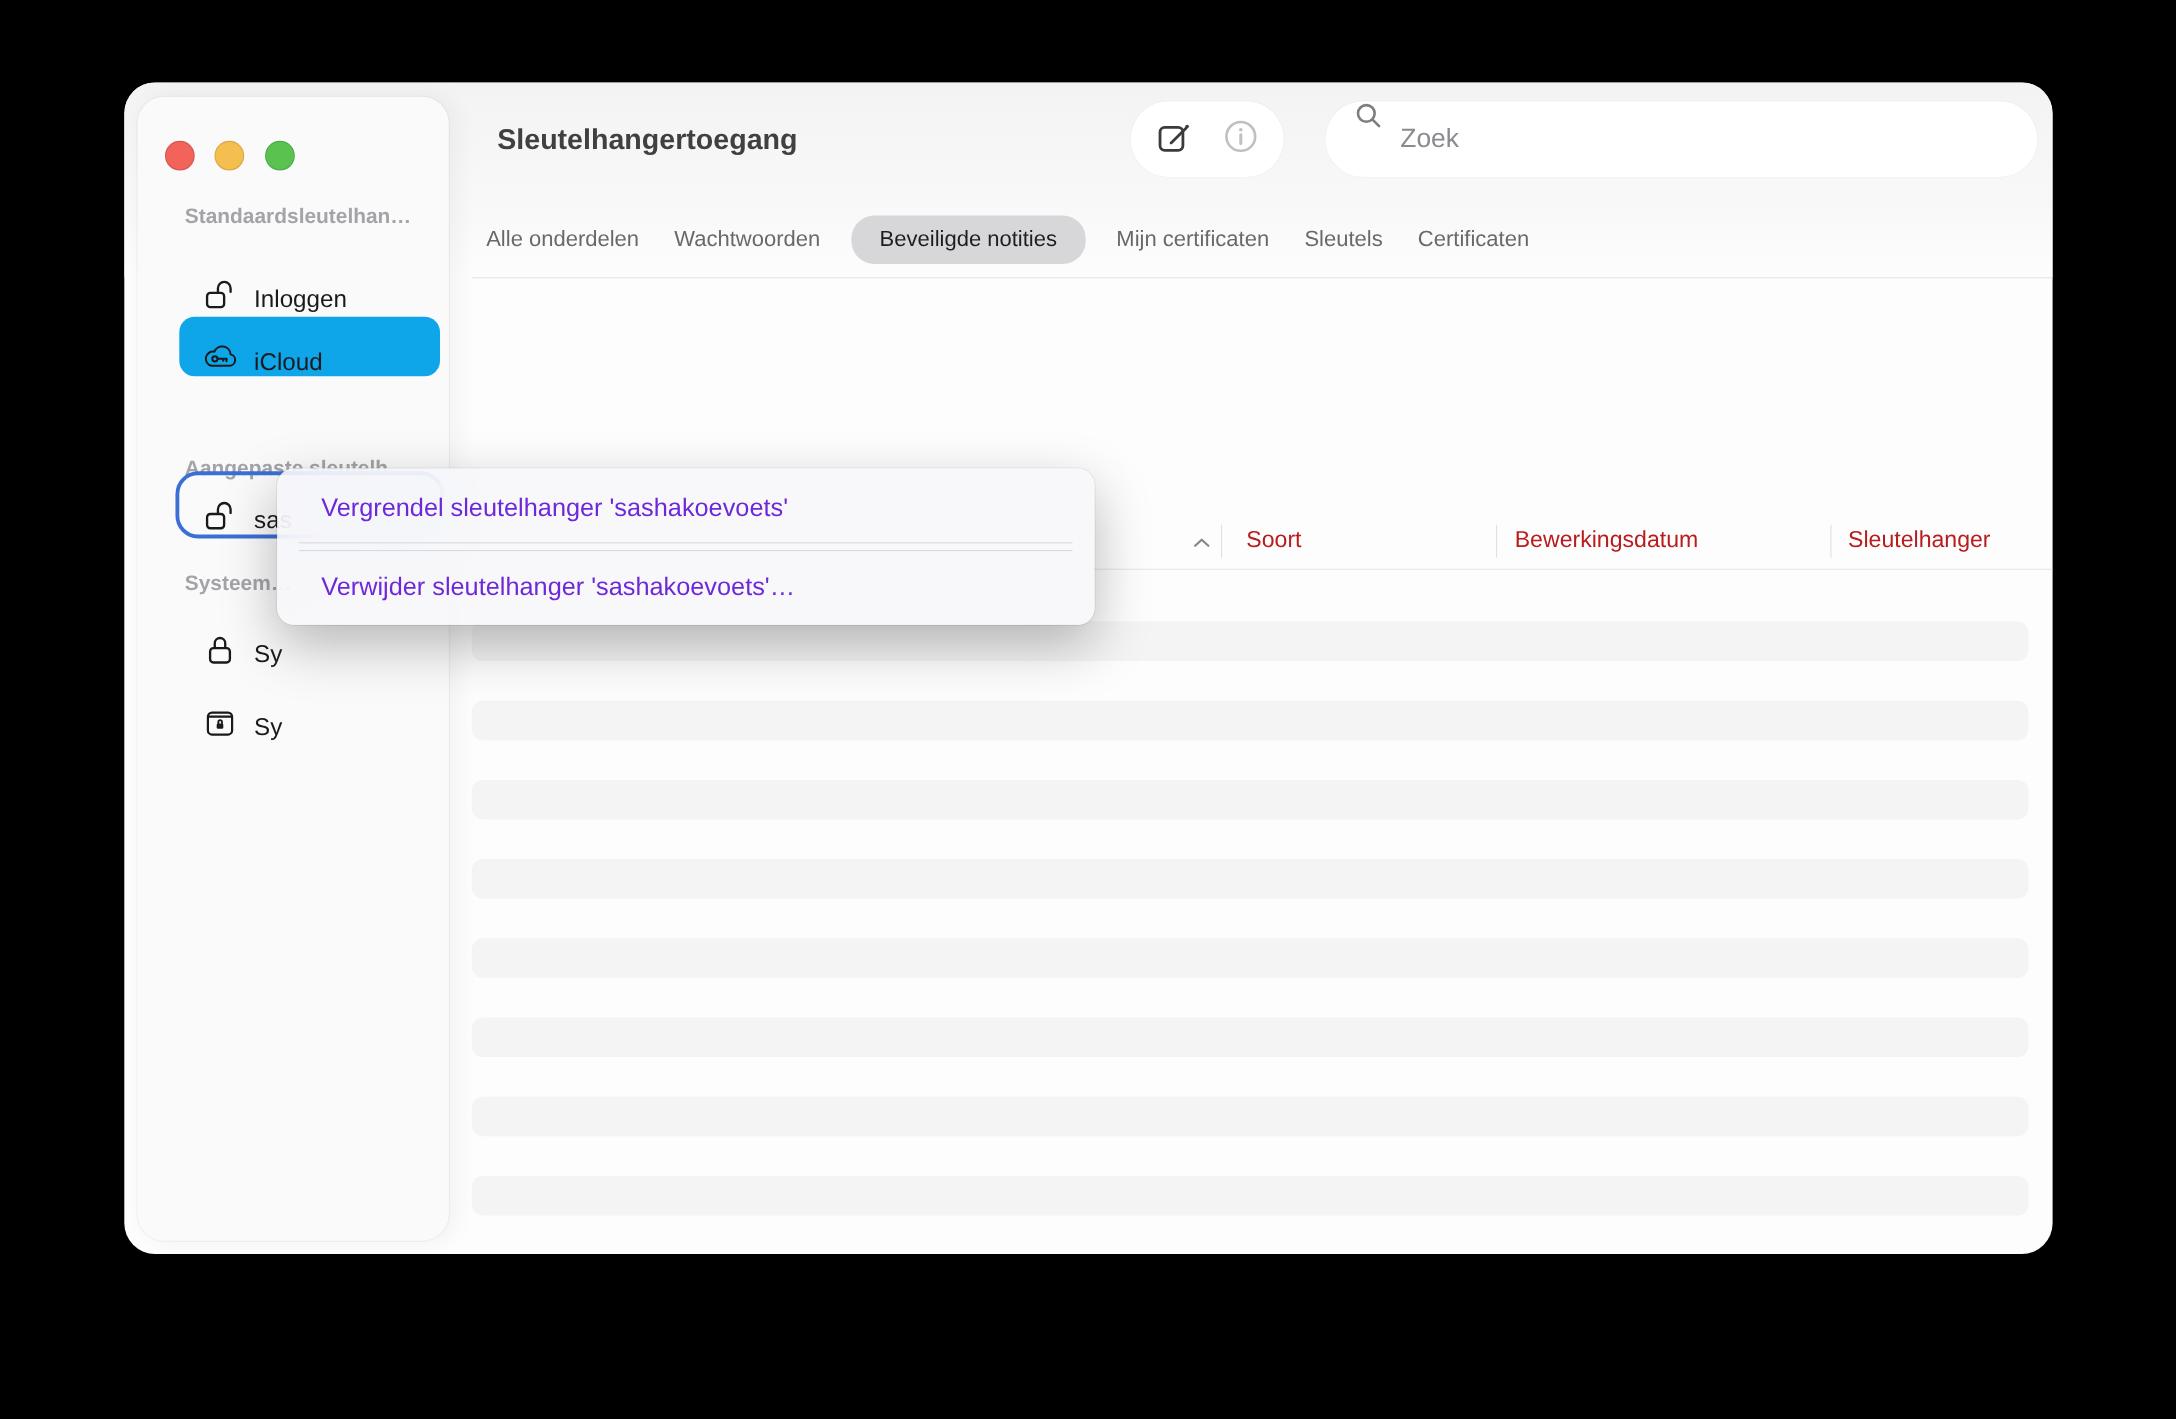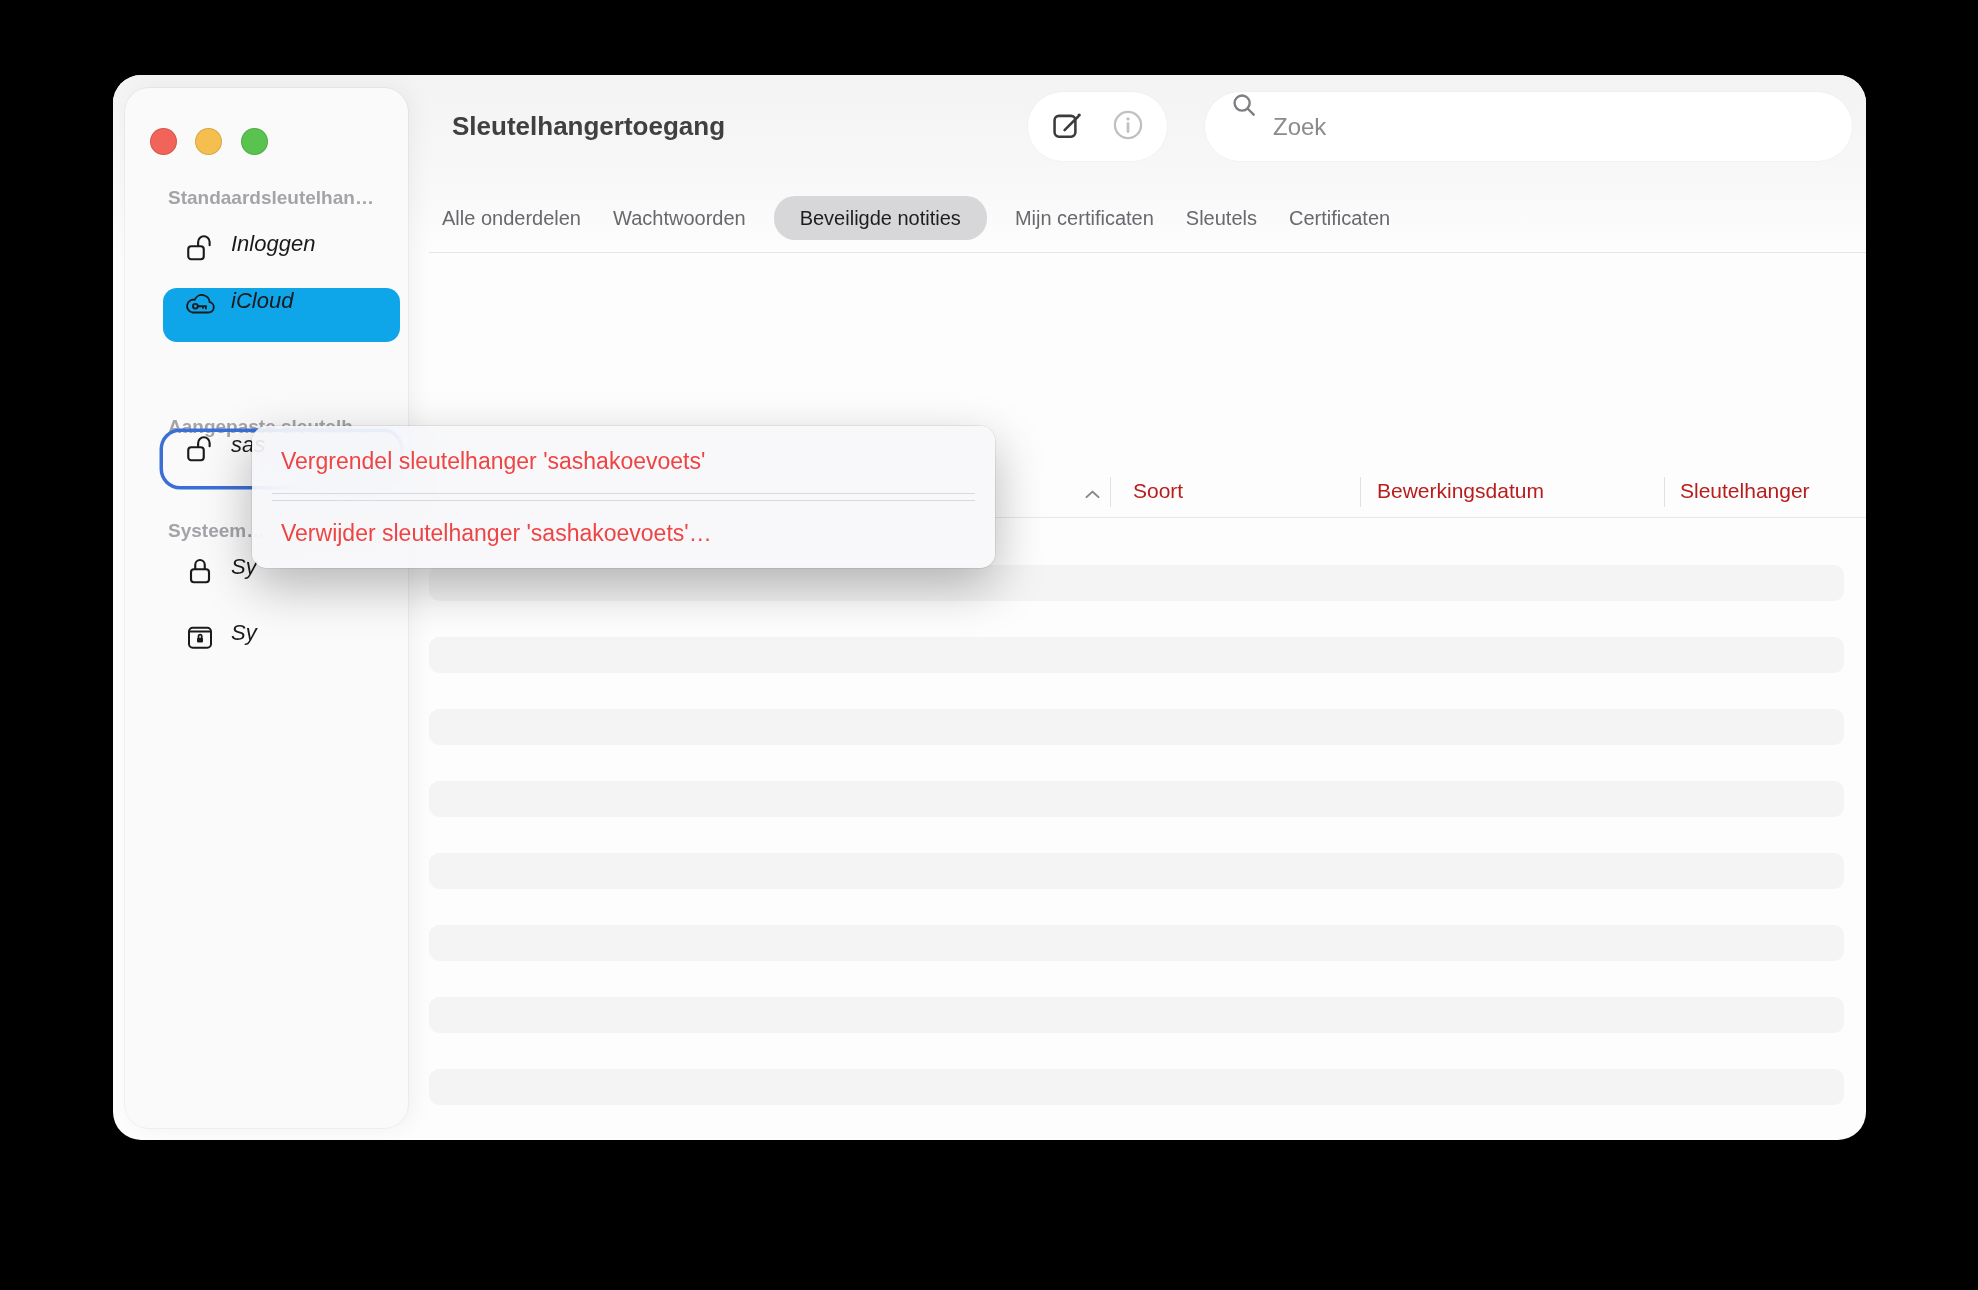--- a/index.html
+++ b/index.html
@@ -20,21 +20,21 @@
            box-shadow:0 0 0 1px rgba(0,0,0,0.04),6px 0 22px rgba(0,0,0,0.05);}
   .traffic{position:absolute;top:40px;width:27px;height:27px;border-radius:50%;
            box-shadow:inset 0 0 0 1px rgba(0,0,0,0.12);}
   .t-red{left:25px;background:#f2635a;}
   .t-yellow{left:70px;background:#f5bf4f;}
   .t-green{left:116px;background:#5ac350;}
 
   .side-header{position:absolute;left:43px;font-size:19px;font-weight:bold;color:#a4a4a8;
                white-space:nowrap;text-align:center;}
   .side-item{position:absolute;left:38px;width:237px;height:54px;border-radius:14px;
-             display:flex;align-items:flex-start;white-space:nowrap;font-style:italic;}
+             display:flex;align-items:flex-end;white-space:nowrap;}
   .side-item .s-icon{width:34px;height:34px;margin-left:20px;flex:0 0 auto;
              display:flex;align-items:center;justify-content:center;}
   .side-item .s-label{margin-left:14px;font-size:22px;color:#1a1a1c;}
   .side-item.selected{background:#0ea5e9;}
   .side-item.focus-ring{box-shadow:0 0 0 3.5px #3b6fd6;border-radius:17px;}
 
   
   .win-title{position:absolute;left:339px;top:36px;font-size:26px;font-weight:bold;color:#404043;}
   .btn-capsule{position:absolute;left:915px;top:17px;width:139px;height:69px;border-radius:35px;
                background:#fff;display:flex;align-items:center;justify-content:space-evenly;
@@ -63,22 +63,22 @@
   
   .rows{position:absolute;left:316px;top:490px;width:1415px;}
   .row-stripe{height:36px;border-radius:10px;background:#f4f4f5;margin-bottom:36px;}
 
   
   .ctx-menu{position:absolute;left:139px;top:351px;width:743px;z-index:10;
             background:rgba(247,247,249,0.85);
             -webkit-backdrop-filter:blur(28px) saturate(1.6);backdrop-filter:blur(28px) saturate(1.6);
             border-radius:15px;box-shadow:0 0 0 1px rgba(0,0,0,0.07),0 18px 50px rgba(0,0,0,0.28);
             padding:9px 0;}
-  .menu-item{height:52px;display:flex;align-items:center;padding:0 33px 0 29px;
-             font-size:23px;color:#ef4444;white-space:nowrap;}
+  .menu-item{height:52px;display:flex;align-items:center;padding:0 33px 0 40px;
+             font-size:23px;color:#6d28d9;white-space:nowrap;}
   .menu-sep{height:1px;background:#d9d9db;margin:6px 20px;}
 </style>
 </head>
 <body>
 
 <div class="stage">
   <div class="window">
     <div class="toolbar-bg"></div>
     <div class="tab-border"></div>
 

